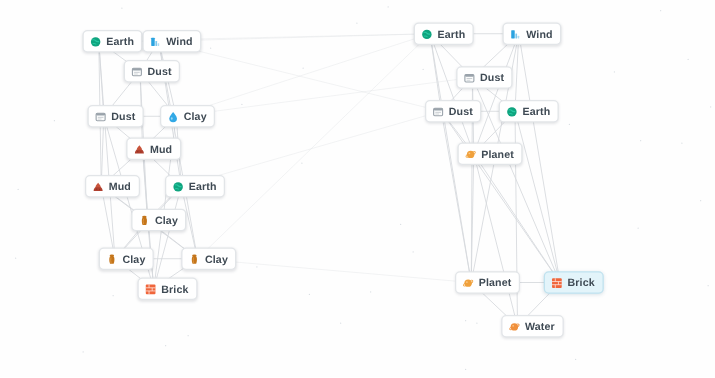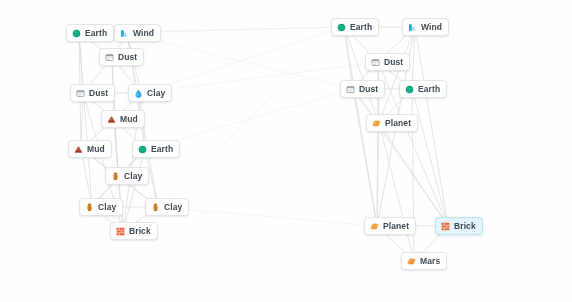--- a/index.html
+++ b/index.html
@@ -405,16 +405,16 @@
         <span class="node-label">Brick</span>
       </div>
       <div class="node" style="left: 401px; top: 252px;">
         <span class="ico">
           <svg viewBox="0 0 10 10">
             <circle cx="5" cy="5" r="3.3" fill="#f0903c"></circle>
             <ellipse cx="5" cy="5" rx="4.6" ry="1.5" fill="none" stroke="#f0903c" stroke-width=".85" transform="rotate(-28 5 5)" opacity=".95"></ellipse>
             <circle cx="3.9" cy="4.1" r=".8" fill="#ffd9a8" opacity=".7"></circle>
           </svg>
         </span>
-        <span class="node-label">Mars</span>
+        <span class="node-label">Water</span>
       </div>
     </div>
 </div>
 
 </body></html>

